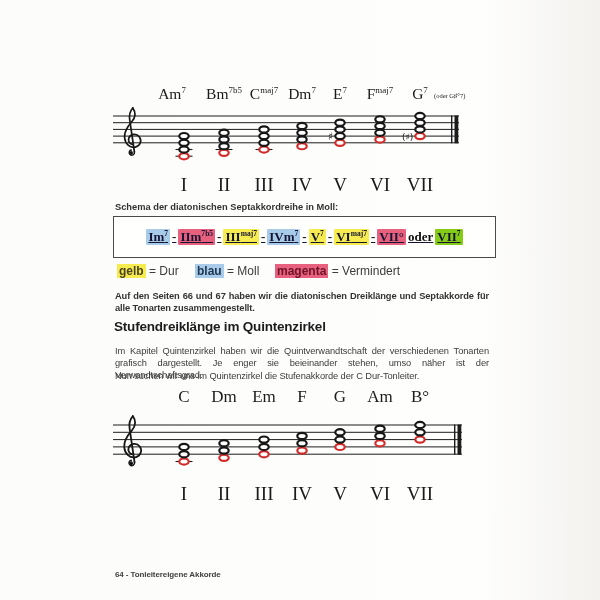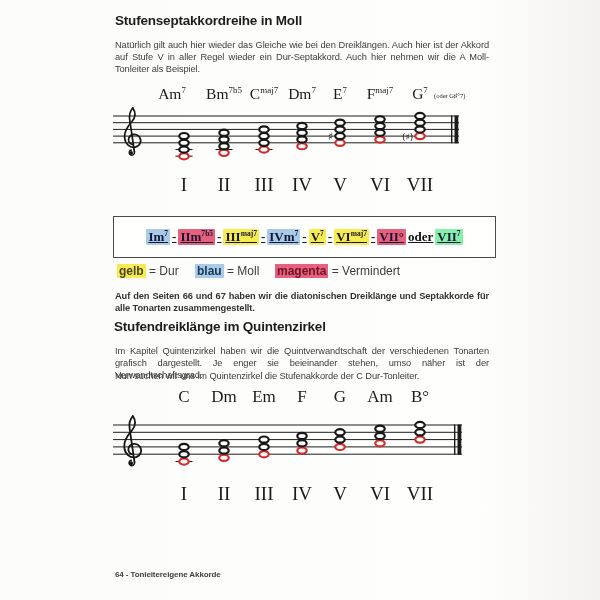--- a/index.html
+++ b/index.html
@@ -64,23 +64,21 @@
   .legend .item{position:absolute;top:0;white-space:nowrap;}
   .legend .swatch{padding:0 2px;font-weight:bold;}
   .footer{font-size:8px;font-weight:bold;color:#3f3f3f;letter-spacing:-0.1px;}
   svg text{user-select:none;}
 </style>
 </head>
 <body>
 
 <div class="page">
 
-  <h1 class="abs" style="left:115px;top:13px;">Stufenseptakkordreihe in Moll</h1>
-
-  <p class="body-text abs" style="left:115px;top:39px;">Natürlich gilt auch hier wieder das Gleiche wie bei den Dreiklängen. Auch hier ist der Akkord auf Stufe V in aller Regel wieder ein Dur-Septakkord. Auch hier nehmen wir die A Moll-Tonleiter als Beispiel.</p>
+
 
   <div class="chordrow row1 abs" id="chordrow1">
       <span class="chord" style="left: 60px;">Am<sup>7</sup></span>
       <span class="chord" style="left: 112px;">Bm<sup>7b5</sup></span>
       <span class="chord" style="left: 152px;">C<sup>maj7</sup></span>
       <span class="chord" style="left: 190px;">Dm<sup>7</sup></span>
       <span class="chord" style="left: 228px;">E<sup>7</sup></span>
       <span class="chord" style="left: 268px;">F<sup>maj7</sup></span>
       <span class="chord" style="left: 308px;">G<sup>7</sup></span>
       <span class="chord-note" style="left: 322px;">(oder G♯°7)</span>
@@ -144,37 +142,38 @@
         <text x="72" y="85" text-anchor="middle" font-size="19" font-family="&quot;Liberation Serif&quot;,&quot;DejaVu Serif&quot;,serif" fill="#1b1b1b">I</text>
         <text x="112" y="85" text-anchor="middle" font-size="19" font-family="&quot;Liberation Serif&quot;,&quot;DejaVu Serif&quot;,serif" fill="#1b1b1b">II</text>
         <text x="152" y="85" text-anchor="middle" font-size="19" font-family="&quot;Liberation Serif&quot;,&quot;DejaVu Serif&quot;,serif" fill="#1b1b1b">III</text>
         <text x="190" y="85" text-anchor="middle" font-size="19" font-family="&quot;Liberation Serif&quot;,&quot;DejaVu Serif&quot;,serif" fill="#1b1b1b">IV</text>
         <text x="228" y="85" text-anchor="middle" font-size="19" font-family="&quot;Liberation Serif&quot;,&quot;DejaVu Serif&quot;,serif" fill="#1b1b1b">V</text>
         <text x="268" y="85" text-anchor="middle" font-size="19" font-family="&quot;Liberation Serif&quot;,&quot;DejaVu Serif&quot;,serif" fill="#1b1b1b">VI</text>
         <text x="308" y="85" text-anchor="middle" font-size="19" font-family="&quot;Liberation Serif&quot;,&quot;DejaVu Serif&quot;,serif" fill="#1b1b1b">VII</text>
       </g>
     </svg>
 
+  <div class="schema-label abs" style="left:115px;top:202px;">Schema der diatonischen Septakkordreihe in Moll:</div>
 
   <div class="schema-box abs" id="schemaBox">
       <span class="tok" style="background: rgb(168, 203, 233);">Im<sup>7</sup></span>
       <span class="sep">-</span>
       <span class="tok" style="background: rgb(231, 96, 125);">IIm<sup>7b5</sup></span>
       <span class="sep">-</span>
       <span class="tok" style="background: rgb(247, 236, 79);">III<sup>maj7</sup></span>
       <span class="sep">-</span>
       <span class="tok" style="background: rgb(168, 203, 233);">IVm<sup>7</sup></span>
       <span class="sep">-</span>
       <span class="tok" style="background: rgb(247, 236, 79);">V<sup>7</sup></span>
       <span class="sep">-</span>
       <span class="tok" style="background: rgb(247, 236, 79);">VI<sup>maj7</sup></span>
       <span class="sep">-</span>
       <span class="tok" style="background: rgb(231, 96, 125);">VII°</span>
       <span class="plain">oder</span>
-      <span class="tok" style="background: #86efac;">VII<sup>7</sup></span>
+      <span class="tok" style="background: #84cc16;">VII<sup>7</sup></span>
     </div>
 
   <div class="legend abs" id="legendRow">
       <span class="item" style="left: 2px;"><span class="swatch" style="background: rgb(247, 236, 79); color: rgb(74, 68, 32);">gelb</span><span> = Dur</span></span>
       <span class="item" style="left: 80px;"><span class="swatch" style="background: rgb(168, 203, 233); color: rgb(29, 53, 80);">blau</span><span> = Moll</span></span>
       <span class="item" style="left: 160px;"><span class="swatch" style="background: rgb(231, 96, 125); color: rgb(110, 18, 40);">magenta</span><span> = Vermindert</span></span>
     </div>
 
   <p class="body-text bold abs" style="left:115px;top:290px;">Auf den Seiten 66 und 67 haben wir die diatonischen Dreiklänge und Septakkorde für alle Tonarten zusammengestellt.</p>
 

